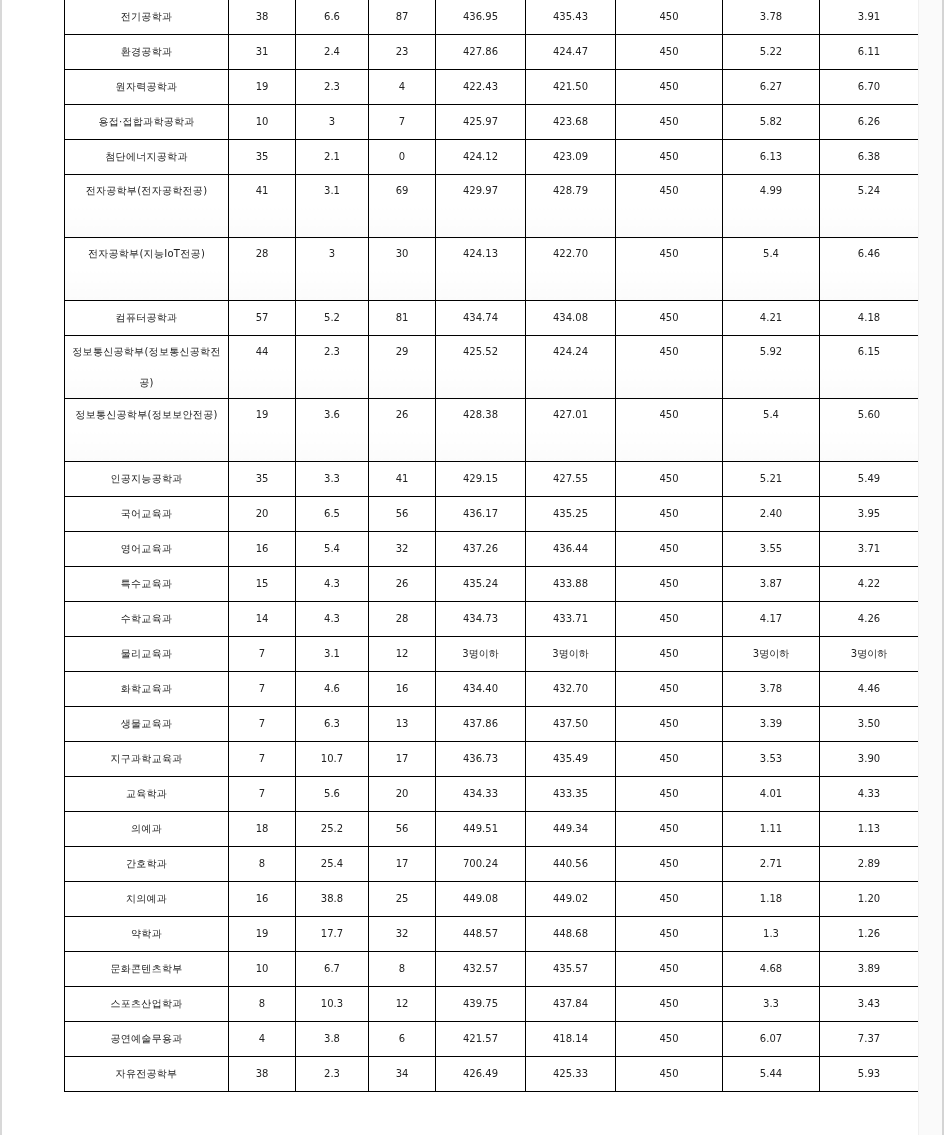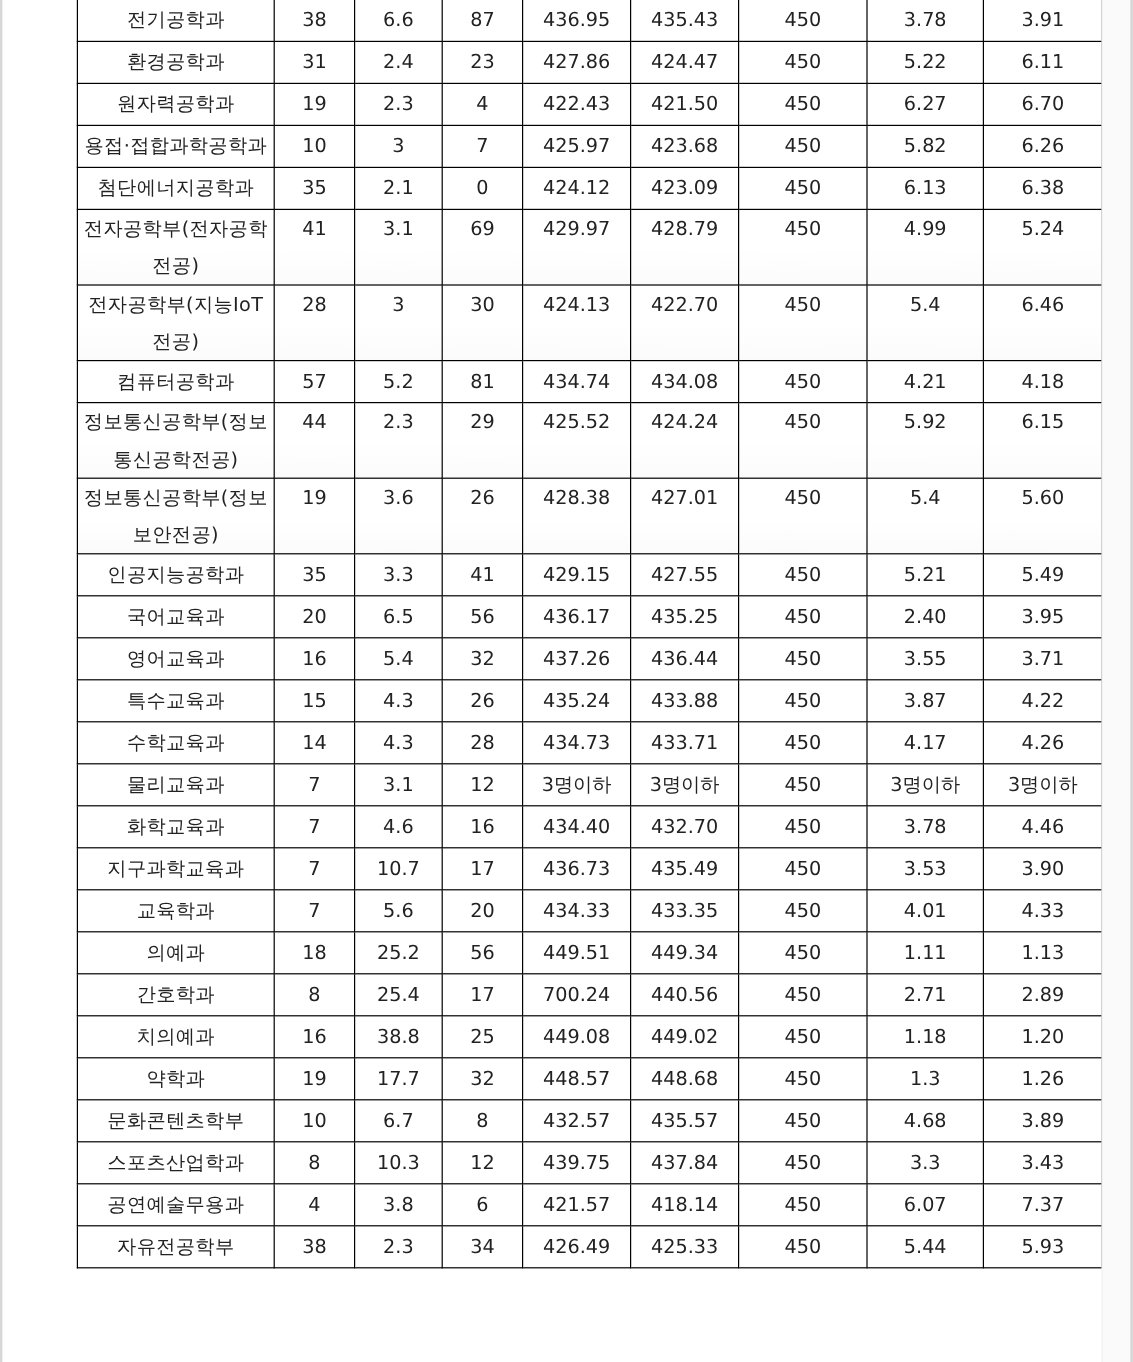--- a/index.html
+++ b/index.html
@@ -32,21 +32,21 @@
   }
   .table-wrap {
     position: absolute;
     left: 64px;
     top: -1px;
   }
   table {
     border-collapse: collapse;
     table-layout: fixed;
     width: 854px;
-    font-size: 16px;
+    font-size: 10px;
     color: #222;
   }
   td {
     border: 1px solid #000;
     text-align: center;
     vertical-align: top;
     padding: 0 2px;
     line-height: 34px;
     height: 34px;
     word-break: break-all;
@@ -285,20 +285,31 @@
     <td>7</td>
     <td>4.6</td>
     <td>16</td>
     <td>434.40</td>
     <td>432.70</td>
     <td>450</td>
     <td>3.78</td>
     <td>4.46</td>
   </tr>
 
+  <tr>
+    <td class="name">생물교육과</td>
+    <td>7</td>
+    <td>6.3</td>
+    <td>13</td>
+    <td>437.86</td>
+    <td>437.50</td>
+    <td>450</td>
+    <td>3.39</td>
+    <td>3.50</td>
+  </tr>
 
   <tr>
     <td class="name">지구과학교육과</td>
     <td>7</td>
     <td>10.7</td>
     <td>17</td>
     <td>436.73</td>
     <td>435.49</td>
     <td>450</td>
     <td>3.53</td>

